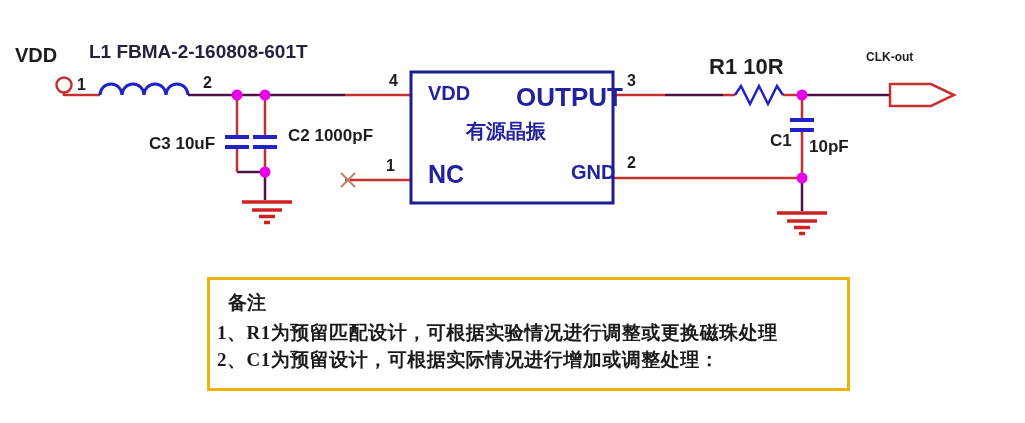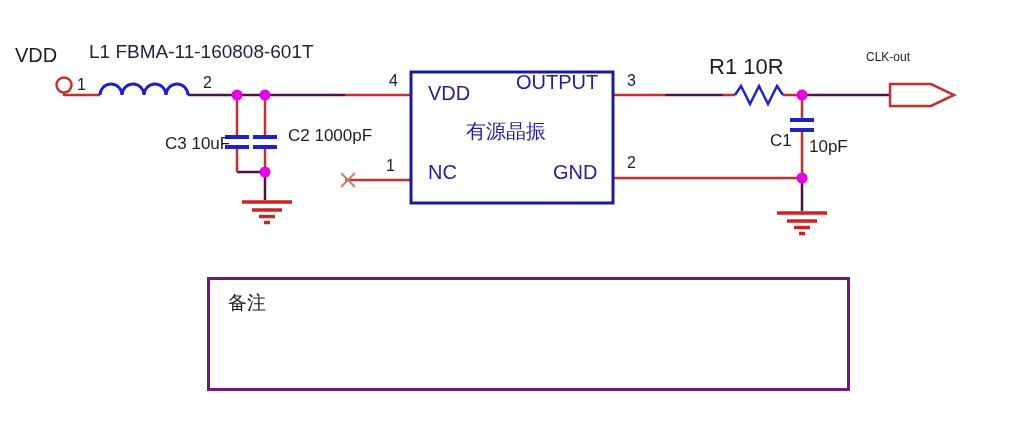--- a/index.html
+++ b/index.html
@@ -2,30 +2,31 @@
 <html><head>
 <meta charset="utf-8">
 <style>
   html,body{margin:0;padding:0;background:#fff;}
   .stage{
     position:relative;
     width:1025px;height:423px;
     background:#ffffff;
     font-family:"Liberation Sans", sans-serif;
     overflow:hidden;
+    font-weight:bold;
   }
   .stage svg{position:absolute;left:0;top:0;}
   .lbl{position:absolute;color:#1d1d1d;white-space:nowrap;line-height:1;}
   .lbl.navy{color:#22229e;}
   .lbl.partlbl{color:#23233f;}
   .pin-num{font-size:16px;color:#1d1d1d;}
   .val{font-size:17px;}
   .note-box{
     position:absolute;left:207px;top:277px;width:637px;height:108px;
-    border:3px solid #701a75;background:#fff;
+    border:3px solid #eab308;background:#fff;
     font-family:"Liberation Serif", serif;color:#1a1a1a;
   }
   .note-title{position:absolute;left:18px;top:10px;font-size:19px;}
   .note-line1{position:absolute;left:7px;top:40px;font-size:19px;letter-spacing:0.5px;}
   .note-line2{position:absolute;left:7px;top:67px;font-size:19px;letter-spacing:0.5px;}
 </style>
 </head>
 <body>
 
 <div class="stage">
@@ -110,41 +111,43 @@
       <circle cx="802" cy="95" r="5.5"></circle>
       <circle cx="802" cy="178" r="5.5"></circle>
     </g>
 
     <g>
       <polygon points="890,84 931,84 954,95 931,106 890,106" fill="#ffffff" stroke="#C62F2F" stroke-width="2.5"></polygon>
     </g>
   </svg>
 
   <span class="lbl" style="left:15px;top:45px;font-size:20px;">VDD</span>
-  <span class="lbl partlbl" style="left:89px;top:42px;font-size:19px;">L1  FBMA-11-160808-601T</span>
+  <span class="lbl partlbl" style="left:89px;top:42px;font-size:19px;">L1  FBMA-2-160808-601T</span>
 
   <span class="lbl pin-num" style="left:77px;top:77px;">1</span>
   <span class="lbl pin-num" style="left:203px;top:75px;">2</span>
   <span class="lbl pin-num" style="left:389px;top:73px;">4</span>
   <span class="lbl pin-num" style="left:627px;top:73px;">3</span>
   <span class="lbl pin-num" style="left:386px;top:158px;">1</span>
   <span class="lbl pin-num" style="left:627px;top:155px;">2</span>
 
-  <span class="lbl val" style="left:149px;top:135px;margin-left:16px;">C3 10uF</span>
+  <span class="lbl val" style="left:149px;top:135px;">C3 10uF</span>
   <span class="lbl val" style="left:288px;top:127px;">C2 1000pF</span>
 
   <span class="lbl navy" style="left:428px;top:83px;font-size:20px;">VDD</span>
-  <span class="lbl navy" style="left:516px;top:72px;font-size:20px;">OUTPUT</span>
+  <span class="lbl navy" style="left:516px;top:84px;font-size:26px;">OUTPUT</span>
   <span class="lbl navy" style="left:466px;top:121px;font-size:20px;text-align:right;">有源晶振</span>
-  <span class="lbl navy" style="left:428px;top:162px;font-size:20px;">NC</span>
-  <span class="lbl navy" style="left:553px;top:162px;font-size:20px;">GND</span>
+  <span class="lbl navy" style="left:428px;top:162px;font-size:25px;">NC</span>
+  <span class="lbl navy" style="left:571px;top:162px;font-size:20px;">GND</span>
 
   <span class="lbl" style="left:709px;top:56px;font-size:22px;">R1  10R</span>
   <span class="lbl" style="left:866px;top:51px;font-size:12px;">CLK-out</span>
 
   <span class="lbl val" style="left:770px;top:132px;">C1</span>
   <span class="lbl val" style="left:809px;top:138px;text-align:center;">10pF</span>
 
   <div class="note-box">
     <span class="note-title">备注</span>
+    <span class="note-line1">1、R1为预留匹配设计，可根据实验情况进行调整或更换磁珠处理</span>
+    <span class="note-line2">2、C1为预留设计，可根据实际情况进行增加或调整处理：</span>
   </div>
 
 </div>
 
 </body></html>

